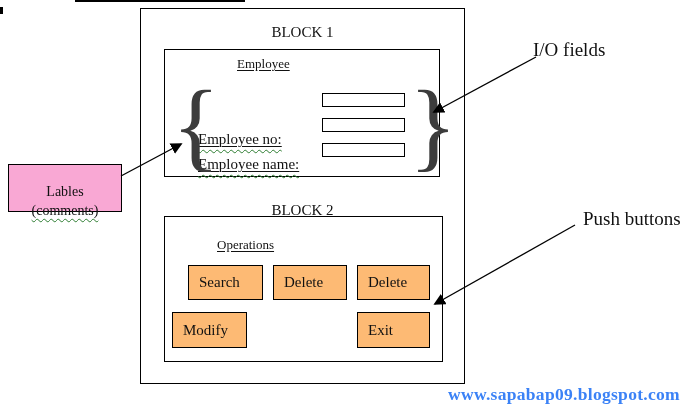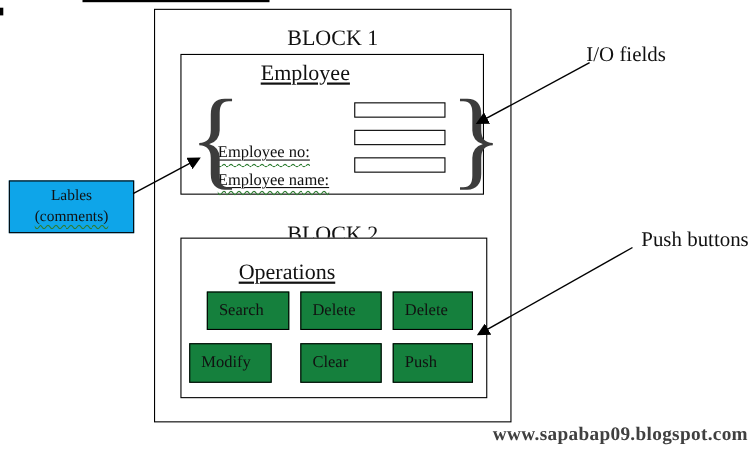--- a/index.html
+++ b/index.html
@@ -1,33 +1,33 @@
 <!DOCTYPE html>
 <html><head>
 <meta charset="utf-8">
 <style>
   html,body{margin:0;padding:0;background:#fff;}
   .canvas{position:relative;width:683px;height:409px;background:#ffffff;overflow:hidden;
           font-family:"Liberation Serif","DejaVu Serif",serif;color:#111;}
   .box{position:absolute;border:1.5px solid #000;background:#fff;box-sizing:border-box;}
-  .title{position:absolute;font-size:20px;white-space:nowrap;}
-  .heading{position:absolute;font-size:20px;text-decoration:underline;text-underline-offset:2px;white-space:nowrap;}
+  .title{position:absolute;font-size:15px;white-space:nowrap;}
+  .heading{position:absolute;font-size:13px;text-decoration:underline;text-underline-offset:2px;white-space:nowrap;}
   .fldlabel{position:absolute;font-size:15px;white-space:nowrap;
             text-decoration:underline wavy #2e7d32;text-underline-offset:4.5px;text-decoration-thickness:1px;margin-top:40px;}
   .fldlabel .solid{text-decoration:underline;text-decoration-thickness:1px;text-underline-offset:2px;}
   .iofield{position:absolute;width:83px;height:14px;border:1.5px solid #000;background:#fff;
            box-sizing:border-box;padding:0;margin:0;}
   .brace{position:absolute;font-family:"Liberation Serif",serif;font-size:100px;font-weight:400;
          color:#3c3c3c;line-height:77px;width:26px;text-align:center;}
-  .pbtn{position:absolute;border:1.5px solid #000;background:#15803d;box-sizing:border-box;
+  .pbtn{position:absolute;border:1.5px solid #000;background:#fdba74;box-sizing:border-box;
         display:flex;align-items:center;padding-left:10px;font-size:15px;
         font-family:"Liberation Serif",serif;cursor:default;}
   .callout{position:absolute;font-size:19px;white-space:nowrap;}
-  .callout-box{position:absolute;border:1.5px solid #000;background:#0ea5e9;box-sizing:border-box;
-               text-align:center;font-size:14px;line-height:19px;padding-top:4px;}
+  .callout-box{position:absolute;border:1.5px solid #000;background:#f9a8d4;box-sizing:border-box;
+               text-align:center;font-size:14px;line-height:19px;padding-top:17px;}
   .squiggle{text-decoration:underline wavy #2e7d32;text-underline-offset:3px;text-decoration-thickness:1px;}
   .watermark{position:absolute;font-weight:bold;font-size:17.5px;letter-spacing:.3px;white-space:nowrap;}
   .artifact{position:absolute;background:#000;}
   svg.arrows{position:absolute;left:0;top:0;width:683px;height:409px;pointer-events:none;}
 </style>
 </head>
 <body>
 
 <div class="canvas">
 
@@ -58,22 +58,21 @@
 
   <div class="title" style="left:140px;top:202px;width:325px;text-align:center;">BLOCK 2</div>
 
   <div class="box" style="left:164px;top:216px;width:279px;height:146px;"></div>
   <div class="heading" style="left:217px;top:237px;text-align:center;">Operations</div>
 
   <div class="pbtn" style="left:188px;top:265px;width:75px;height:35px;">Search</div>
   <div class="pbtn" style="left:273px;top:265px;width:74px;height:35px;">Delete</div>
   <div class="pbtn" style="left:357px;top:265px;width:73px;height:35px;">Delete</div>
   <div class="pbtn" style="left:172px;top:312px;width:75px;height:36px;">Modify</div>
-  <div class="pbtn" style="left:273px;top:312px;width:74px;height:36px;">Clear</div>
-  <div class="pbtn" style="left:357px;top:312px;width:73px;height:36px;">Push</div>
+  <div class="pbtn" style="left:357px;top:312px;width:73px;height:36px;">Exit</div>
 
   <div class="callout" style="left:533px;top:39px;">I/O fields</div>
 
   <div class="callout-box" style="left:8px;top:164px;width:114px;height:48px;">
     <div>Lables</div>
     <div><span class="squiggle">(comments)</span></div>
   </div>
 
   <div class="callout" style="left:583px;top:208px;">Push buttons</div>
 
@@ -81,14 +80,14 @@
     <defs>
       <marker id="arr" viewBox="0 0 10 10" refX="8.5" refY="5" markerWidth="9" markerHeight="9" orient="auto-start-reverse">
         <path d="M0,0 L10,5 L0,10 z" fill="#000"></path>
       </marker>
     </defs>
     <line x1="536" y1="57" x2="434" y2="112" stroke="#000" stroke-width="1.3" marker-end="url(#arr)"></line>
     <line x1="121" y1="176" x2="181" y2="144" stroke="#000" stroke-width="1.3" marker-end="url(#arr)"></line>
     <line x1="575" y1="225" x2="435" y2="304" stroke="#000" stroke-width="1.3" marker-end="url(#arr)"></line>
   </svg>
 
-  <div class="watermark" style="right:3px;top:384px;color:#404040;">www.sapabap09.blogspot.com</div>
+  <div class="watermark" style="right:3px;top:384px;color:#3b82f6;">www.sapabap09.blogspot.com</div>
 </div>
 
 </body></html>

